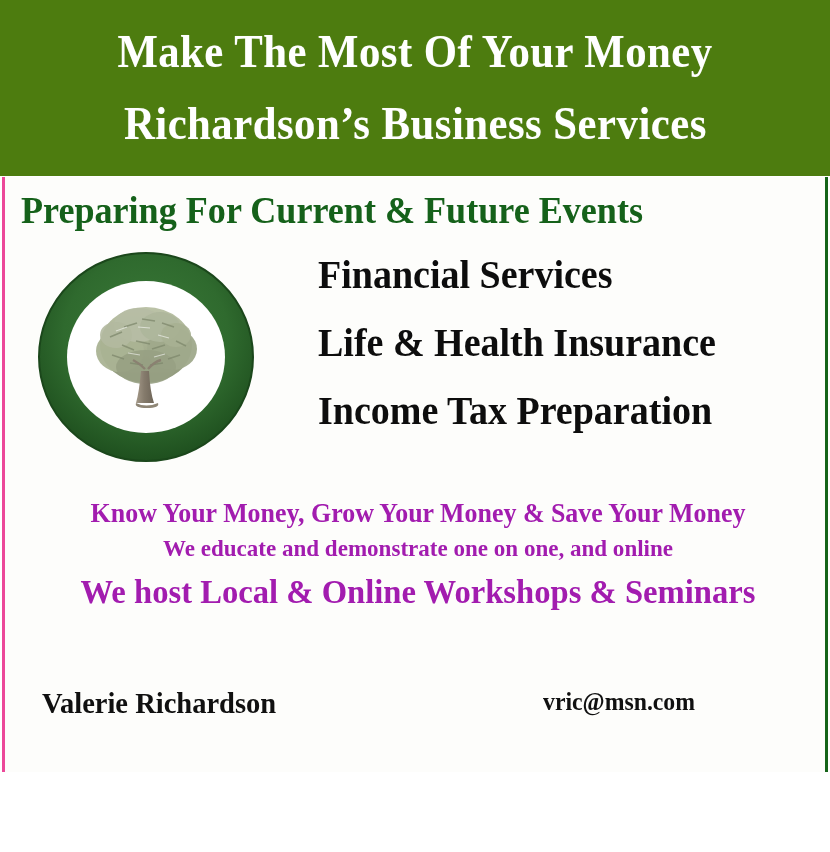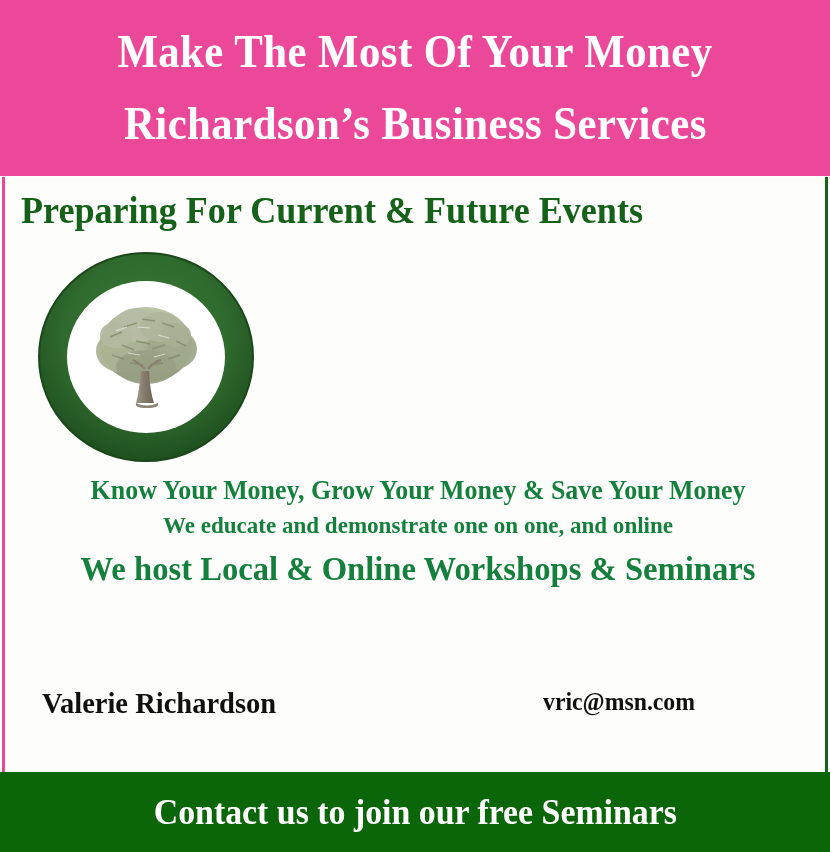--- a/index.html
+++ b/index.html
@@ -20,21 +20,21 @@
     box-sizing: border-box;
   }
 
   
   .header-band {
     position: absolute;
     left: 0;
     top: 0;
     width: 830px;
     height: 176px;
-    background: #ec4899;
+    background: #4d7c0f;
     display: flex;
     flex-direction: column;
     align-items: center;
     justify-content: center;
   }
   .header-line {
     color: #ffffff;
     font-weight: bold;
     font-size: 46px;
     line-height: 1.0;
@@ -99,24 +99,24 @@
     white-space: nowrap;
     transform: scaleX(0.95);
     transform-origin: left center;
   }
   .service-item:last-child { margin-bottom: 0; }
 
   
   .taglines {
     position: absolute;
     left: 10px;
-    top: 298px;
+    top: 321px;
     width: 806px;
     text-align: center;
-    color: #15803d;
+    color: #a21caf;
   }
   .tag-1 {
     font-weight: bold;
     font-size: 27px;
     line-height: 1.15;
     white-space: nowrap;
     transform: scaleX(0.96);
   }
   .tag-2 {
     font-weight: bold;
@@ -258,33 +258,35 @@
 
         <g>
           <path d="M103 120 q-2 22 -5 32 l18 0 q-4 -12 -5 -32 z" fill="url(#trunkGrad)"></path>
           <path d="M98 152 q10 5 22 0 q2 5 -11 5 q-13 0 -11 -5 z" fill="#8f8676"></path>
           <path d="M107 118 q-6 -6 -12 -9" stroke="#8a8171" stroke-width="2.4" fill="none"></path>
           <path d="M110 118 q6 -7 13 -9" stroke="#8a8171" stroke-width="2.4" fill="none"></path>
         </g>
       </svg>
     </div>
 
+    <div class="services">
+      <div class="service-item">Financial Services</div>
+      <div class="service-item">Life &amp; Health Insurance</div>
+      <div class="service-item">Income Tax Preparation</div>
+    </div>
 
     <div class="taglines">
       <div class="tag-1">Know Your Money, Grow Your Money &amp; Save Your Money</div>
       <div class="tag-2">We educate and demonstrate one on one, and online</div>
       <div class="tag-3">We host Local &amp; Online Workshops &amp; Seminars</div>
     </div>
 
     <div class="contact">
       <div class="contact-row row1">
         <div class="contact-cell c-name">Valerie Richardson</div>
         <div class="contact-cell c-email">vric@msn.com</div>
       </div>
     </div>
 
   </div>
 
-  <div class="footer-band">
-    <div class="footer-text">Contact us to join our free Seminars</div>
-  </div>
 
 </div>
 
 </body></html>

